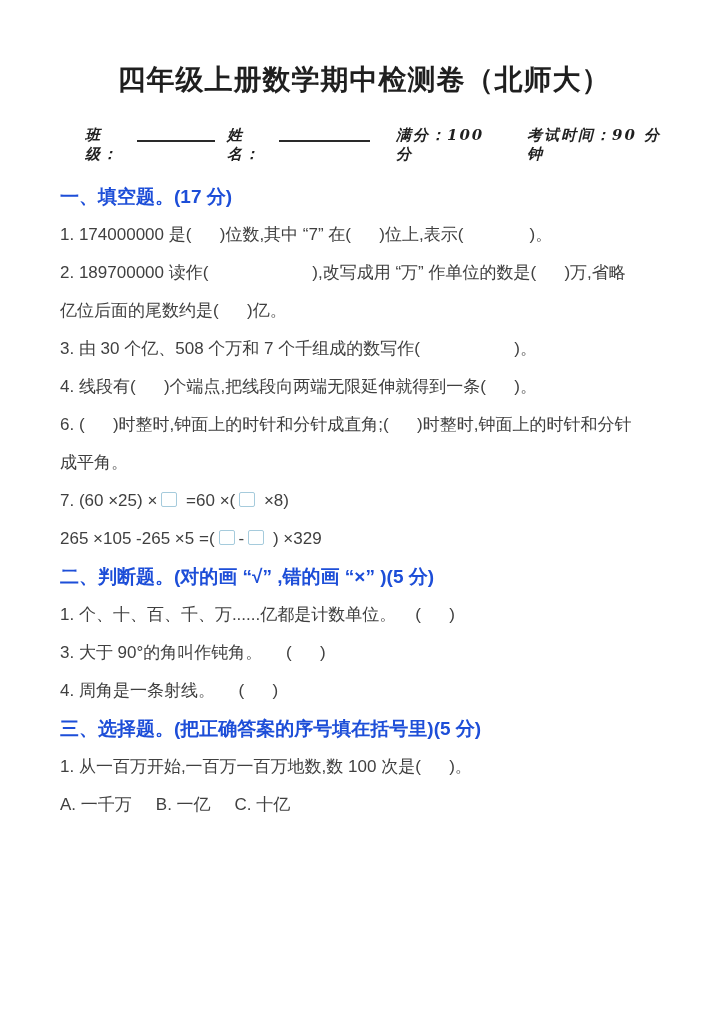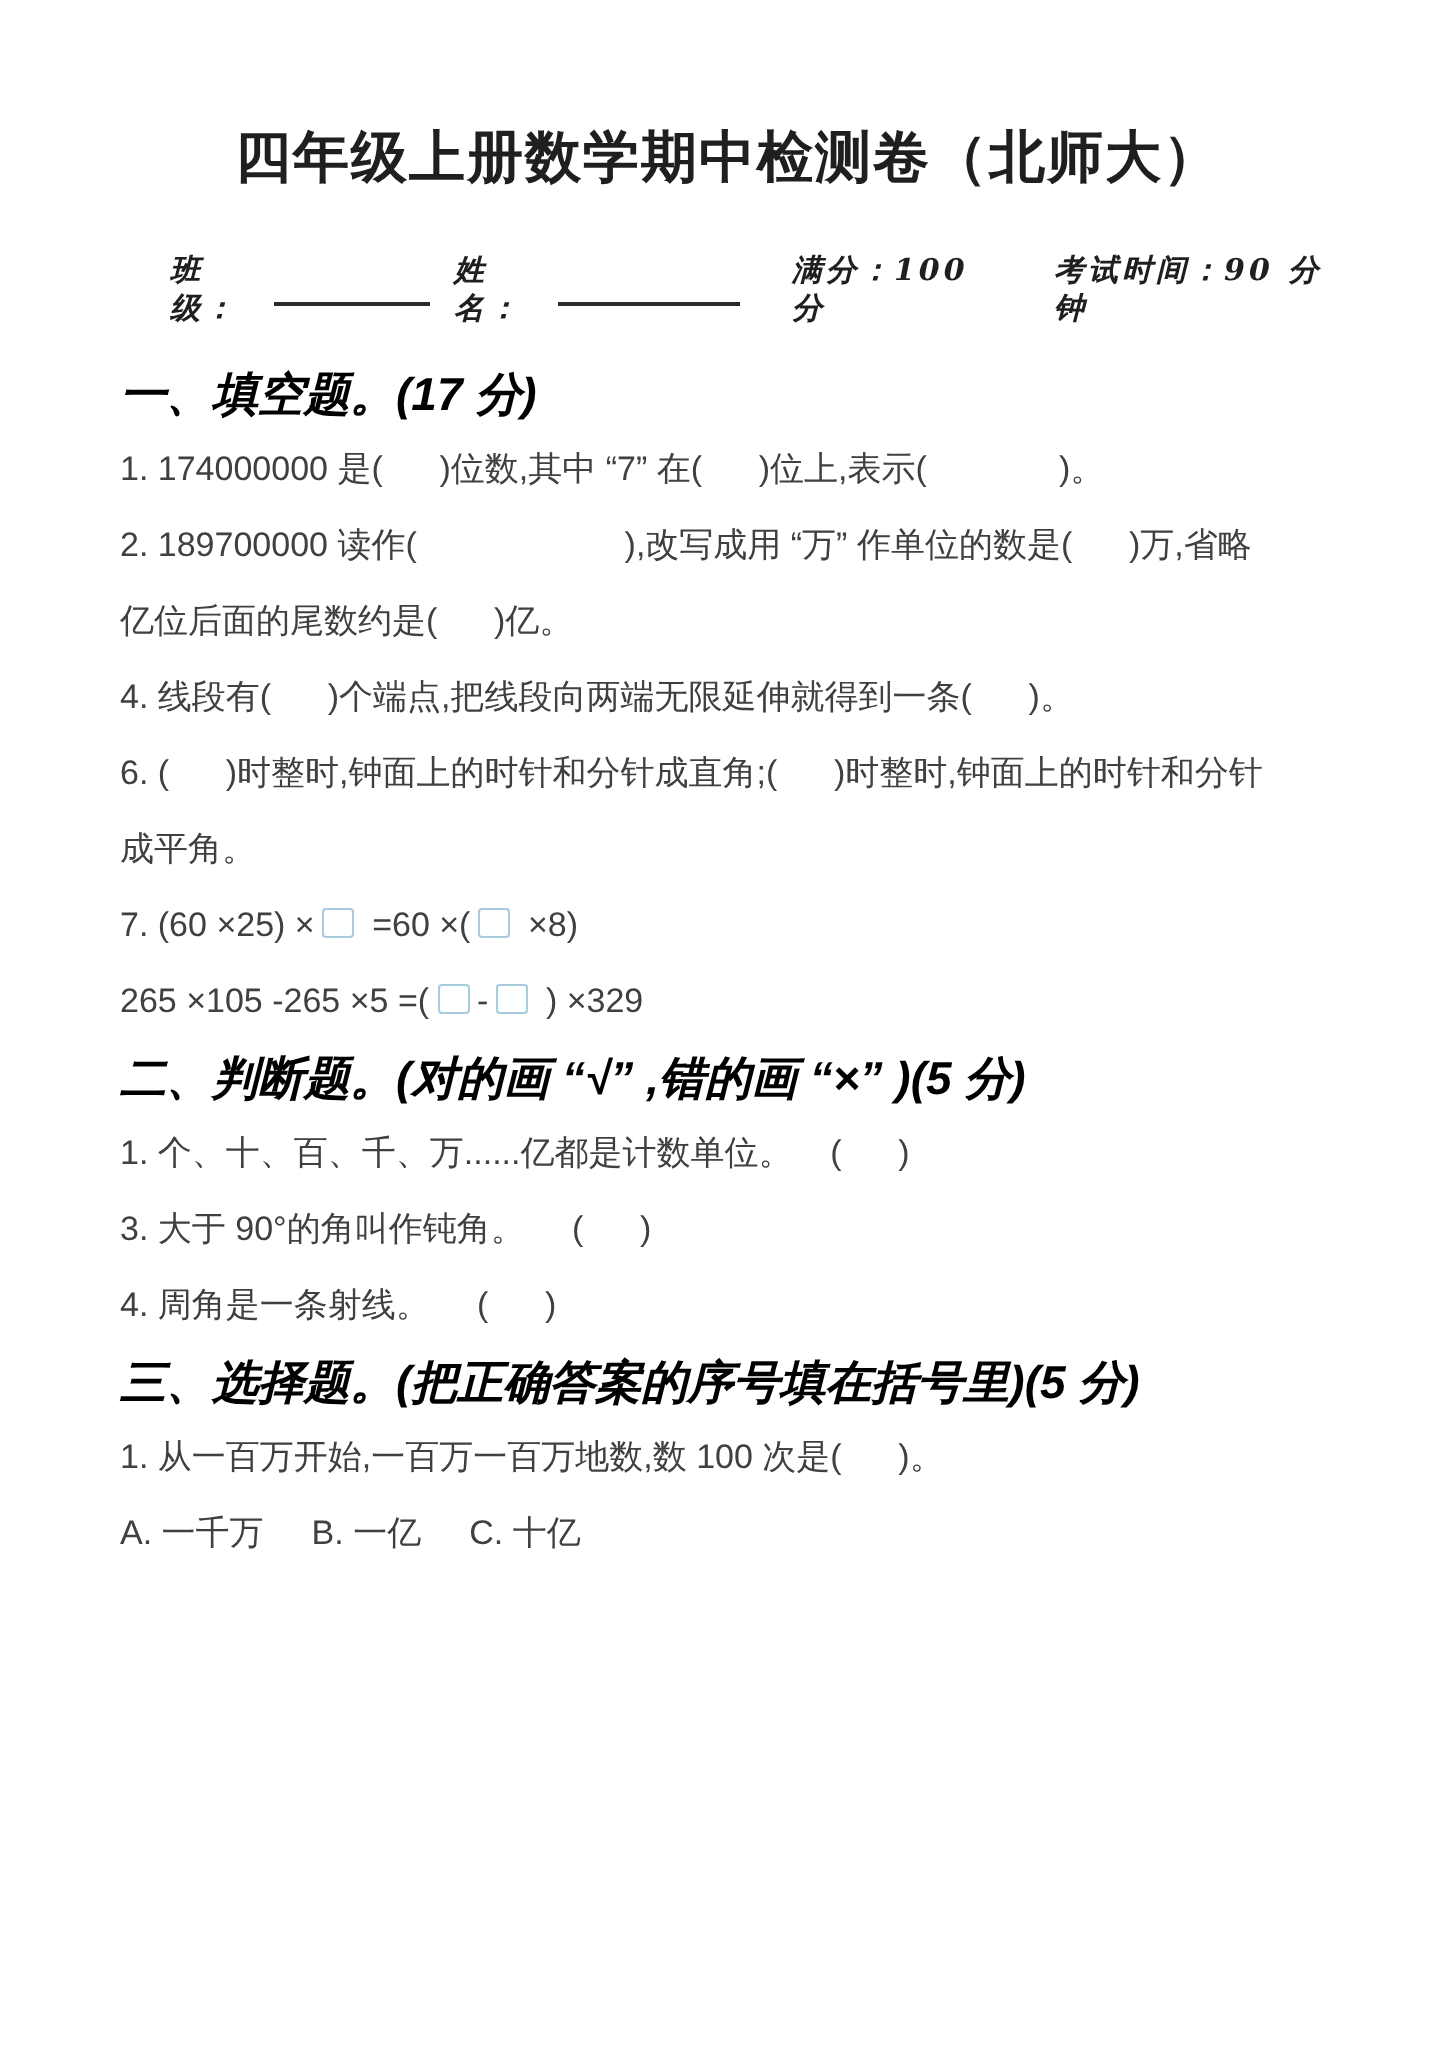--- a/index.html
+++ b/index.html
@@ -23,21 +23,21 @@
     font-size: 28px;
     line-height: 36px;
     color: #1f1f1f;
     text-align: center;
     letter-spacing: 1px;
     white-space: pre-wrap;
   }
   .meta {
     margin: 28px 0 0 25px;
     display: flex;
-    align-items: center;
+    align-items: flex-start;
     font-family: "DejaVu Serif", "Liberation Serif", serif;
     font-style: italic;
     font-size: 15px;
     color: #1f1f1f;
     white-space: pre-wrap;
   }
   .meta .lbl { font-weight: 600; letter-spacing: 2px; }
   .blank-line {
     display: inline-block;
     border-bottom: 2px solid #2a2a2a;
@@ -48,27 +48,26 @@
   .meta .score { margin-right: 26px; }
   .content { margin-top: 14px; }
   .line {
     font-size: 17px;
     line-height: 38px;
     height: 38px;
     white-space: pre-wrap;
     color: #404040;
   }
   .sec-heading {
-    font-size: 23px;
+    font-size: 19px;
     line-height: 38px;
     height: 38px;
     font-weight: 700;
-    color: #000000;
+    color: #1d4ed8;
     white-space: pre-wrap;
-    font-style: italic;
   }
   .box {
     display: inline-block;
     width: 16px;
     height: 15px;
     border: 1px solid #a5cbdc;
     border-radius: 2px;
     background: #feffff;
     vertical-align: -1px;
     margin: 0 4px;
@@ -86,20 +85,21 @@
   <div class="meta">
     <span class="lbl">班级：</span><span class="blank-line blank-class"></span><span class="lbl">姓名：</span><span class="blank-line blank-name"></span><span class="lbl score">满分：100 分</span><span class="lbl">考试时间：90 分钟</span>
   </div>
 
   <div class="content">
 
     <div class="sec-heading">一、填空题。(17 分)</div>
     <div class="line">1. 174000000 是(      )位数,其中 “7” 在(      )位上,表示(              )。</div>
     <div class="line">2. 189700000 读作(                      ),改写成用 “万” 作单位的数是(      )万,省略</div>
     <div class="line">亿位后面的尾数约是(      )亿。</div>
+    <div class="line">3. 由 30 个亿、508 个万和 7 个千组成的数写作(                    )。</div>
     <div class="line">4. 线段有(      )个端点,把线段向两端无限延伸就得到一条(      )。</div>
     <div class="line">6. (      )时整时,钟面上的时针和分针成直角;(      )时整时,钟面上的时针和分针</div>
     <div class="line">成平角。</div>
     <div class="line"><span>7. (60 ×25) ×</span><span class="box"></span><span> =60 ×(</span><span class="box"></span><span> ×8)</span></div>
     <div class="line"><span>265 ×105 -265 ×5 =(</span><span class="box"></span><span>-</span><span class="box"></span><span> ) ×329</span></div>
 
     <div class="sec-heading">二、判断题。(对的画 “√” ,错的画 “×” )(5 分)</div>
     <div class="line">1. 个、十、百、千、万......亿都是计数单位。    (      )</div>
     <div class="line">3. 大于 90°的角叫作钝角。     (      )</div>
     <div class="line">4. 周角是一条射线。     (      )</div>

